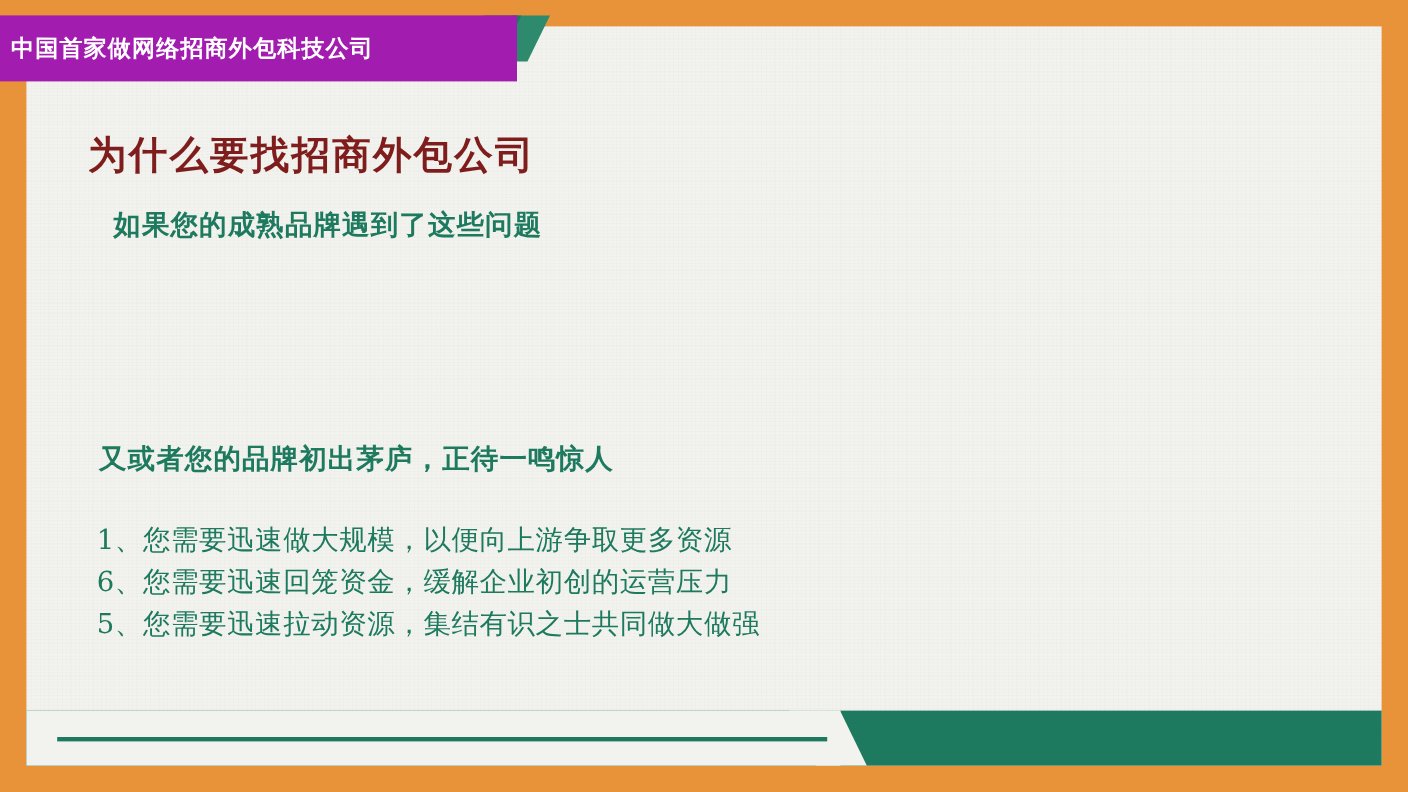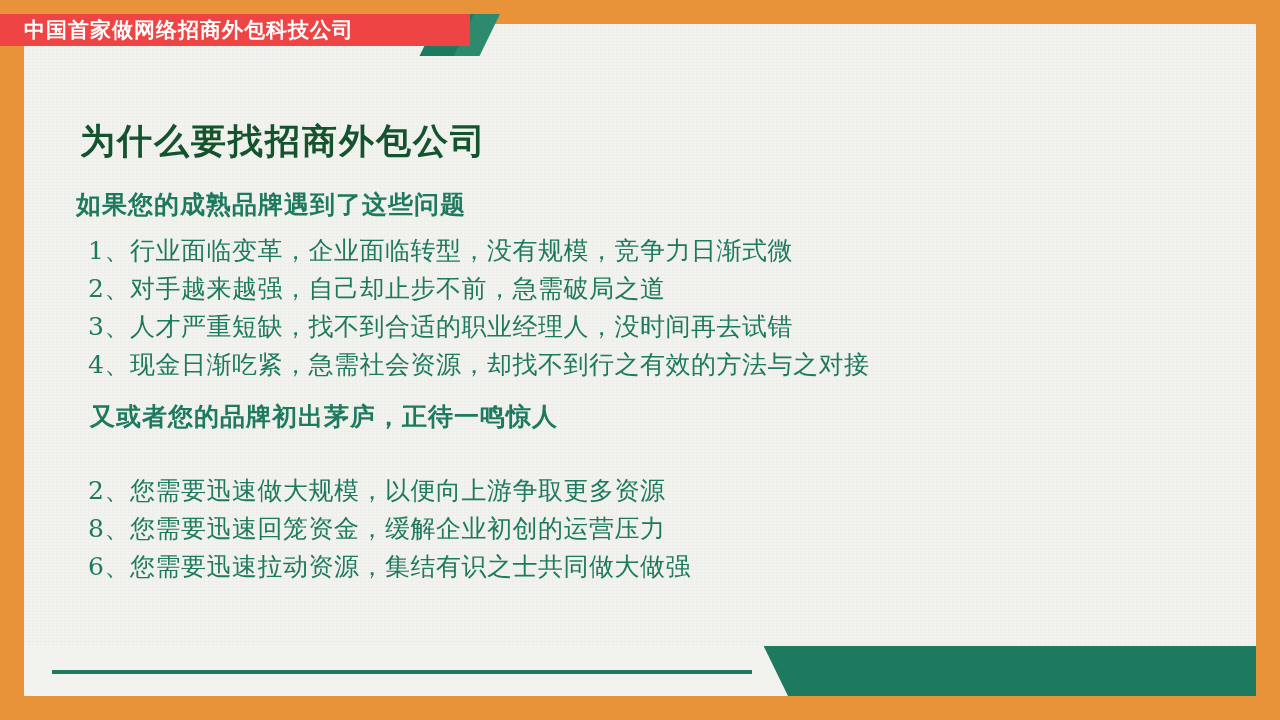--- a/index.html
+++ b/index.html
@@ -30,25 +30,25 @@
     background: #F2F2EE;
     background-image:
       repeating-linear-gradient(0deg, rgba(0,0,0,0.012) 0px, rgba(0,0,0,0.012) 1px, rgba(255,255,255,0) 1px, rgba(255,255,255,0) 3px),
       repeating-linear-gradient(90deg, rgba(0,0,0,0.010) 0px, rgba(0,0,0,0.010) 1px, rgba(255,255,255,0) 1px, rgba(255,255,255,0) 4px);
   }
   
   .top-banner {
     position: absolute;
     left: 0px;
     top: 14px;
-    height: 32px;
-    background: #ef4444;
+    height: 60px;
+    background: #a21caf;
     display: flex;
     align-items: center;
-    padding-left: 24px;
+    padding-left: 10px;
     padding-right: 60px;
     box-sizing: border-box;
     z-index: 4;
   }
   .top-banner .banner-text {
     color: #FFFFFF;
     font-size: 21px;
     font-weight: bold;
     letter-spacing: 1px;
     white-space: nowrap;
@@ -74,34 +74,34 @@
     width: 1232px;
     height: 3px;
     background: #1E7A5F;
     opacity: 0.0;
   }
   
   .main-title {
     position: absolute;
     left: 80px;
     top: 118px;
-    color: #14532d;
+    color: #7f1d1d;
     font-size: 35px;
     font-weight: bold;
     letter-spacing: 2px;
   }
   
   .section-heading {
     position: absolute;
     color: #1E7A5F;
     font-size: 25px;
     font-weight: bold;
     letter-spacing: 1px;
   }
-  .section-heading.s1 { left: 76px; top: 188px; }
+  .section-heading.s1 { left: 103px; top: 188px; }
   .section-heading.s2 { left: 90px; top: 400px; }
 
   .list {
     position: absolute;
     left: 88px;
     color: #1E7A5F;
     font-family: "DejaVu Serif", "Liberation Serif", serif;
     font-size: 25px;
     line-height: 38px;
     letter-spacing: 0.5px;
@@ -173,33 +173,27 @@
   <div class="top-banner" style="width:470px;">
     <span class="banner-text">中国首家做网络招商外包科技公司</span>
   </div>
 
   <div class="top-rule"></div>
 
   <div class="main-title">为什么要找招商外包公司</div>
 
   <div class="section-heading s1">如果您的成熟品牌遇到了这些问题</div>
 
-  <div class="list l1">
-    <div class="row">1、行业面临变革，企业面临转型，没有规模，竞争力日渐式微</div>
-    <div class="row">2、对手越来越强，自己却止步不前，急需破局之道</div>
-    <div class="row">3、人才严重短缺，找不到合适的职业经理人，没时间再去试错</div>
-    <div class="row">4、现金日渐吃紧，急需社会资源，却找不到行之有效的方法与之对接</div>
-  </div>
 
   <div class="section-heading s2">又或者您的品牌初出茅庐，正待一鸣惊人</div>
 
   <div class="list l2">
-    <div class="row">2、您需要迅速做大规模，以便向上游争取更多资源</div>
-    <div class="row">8、您需要迅速回笼资金，缓解企业初创的运营压力</div>
-    <div class="row">6、您需要迅速拉动资源，集结有识之士共同做大做强</div>
+    <div class="row">1、您需要迅速做大规模，以便向上游争取更多资源</div>
+    <div class="row">6、您需要迅速回笼资金，缓解企业初创的运营压力</div>
+    <div class="row">5、您需要迅速拉动资源，集结有识之士共同做大做强</div>
   </div>
 
   <div class="bottom-bar"></div>
   <div class="bottom-bar-cut"></div>
   <div class="bottom-bar-cut-skew"></div>
   <div class="bottom-line"></div>
 
 </div>
 
 </body></html>

